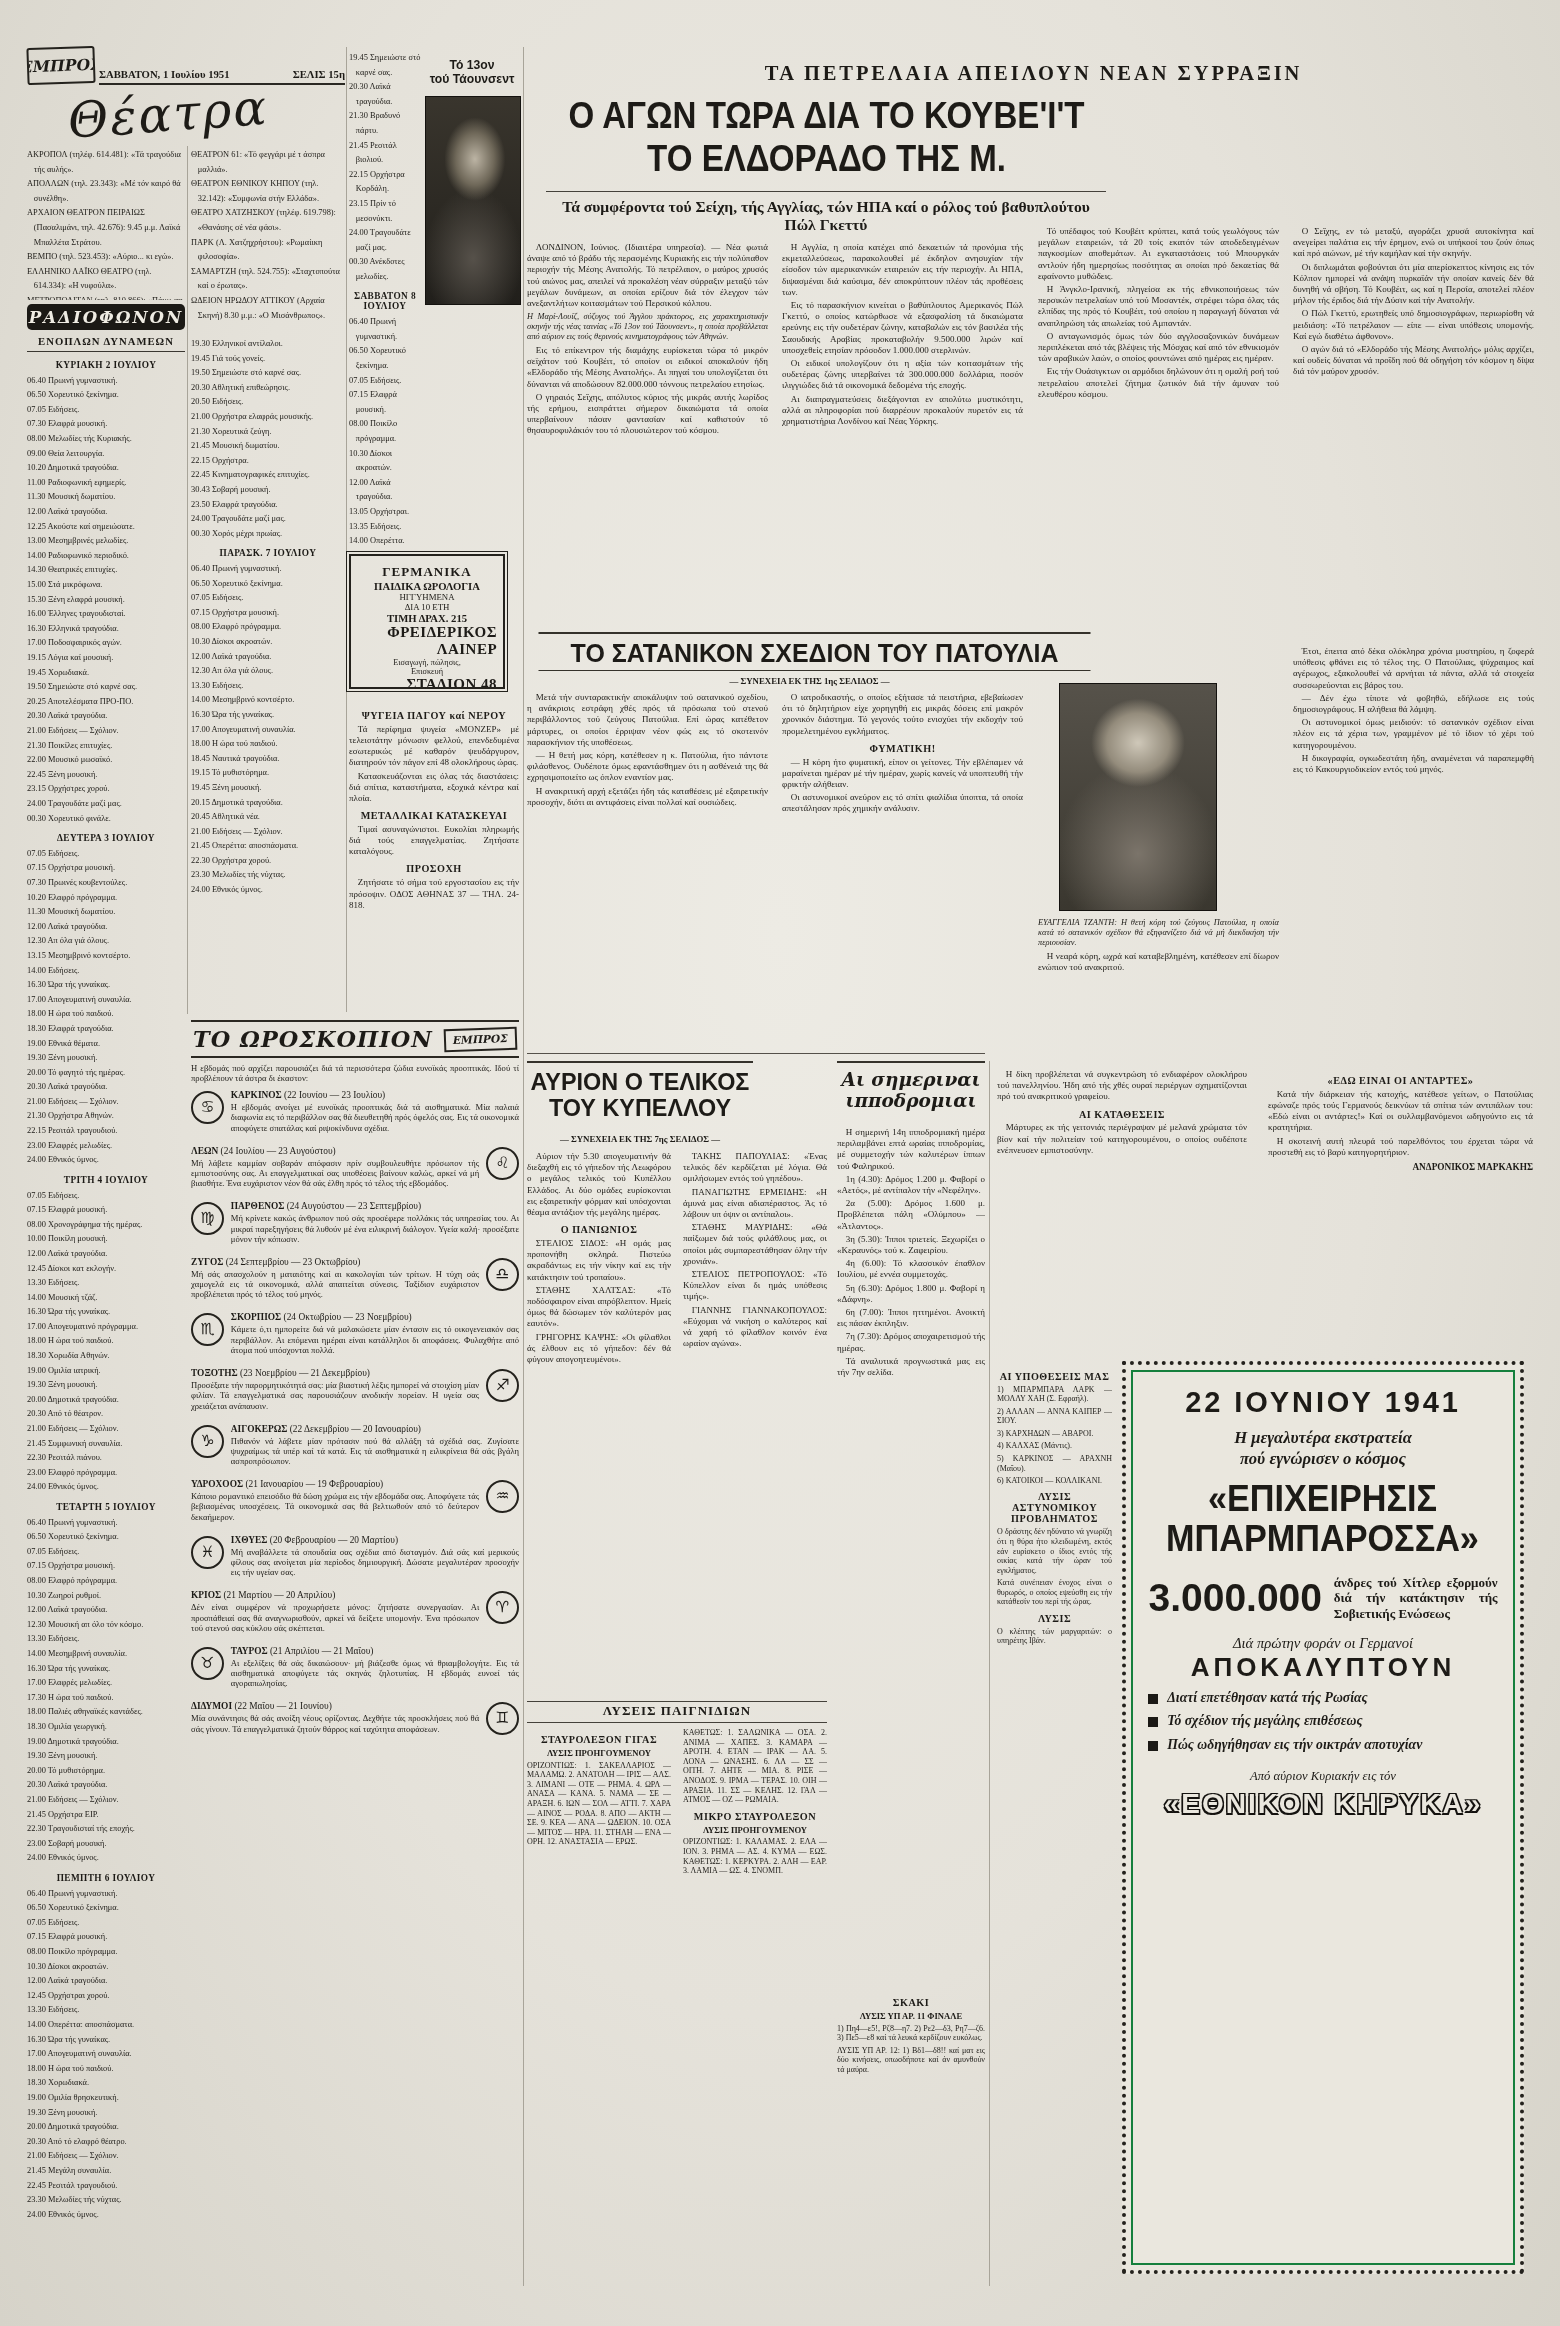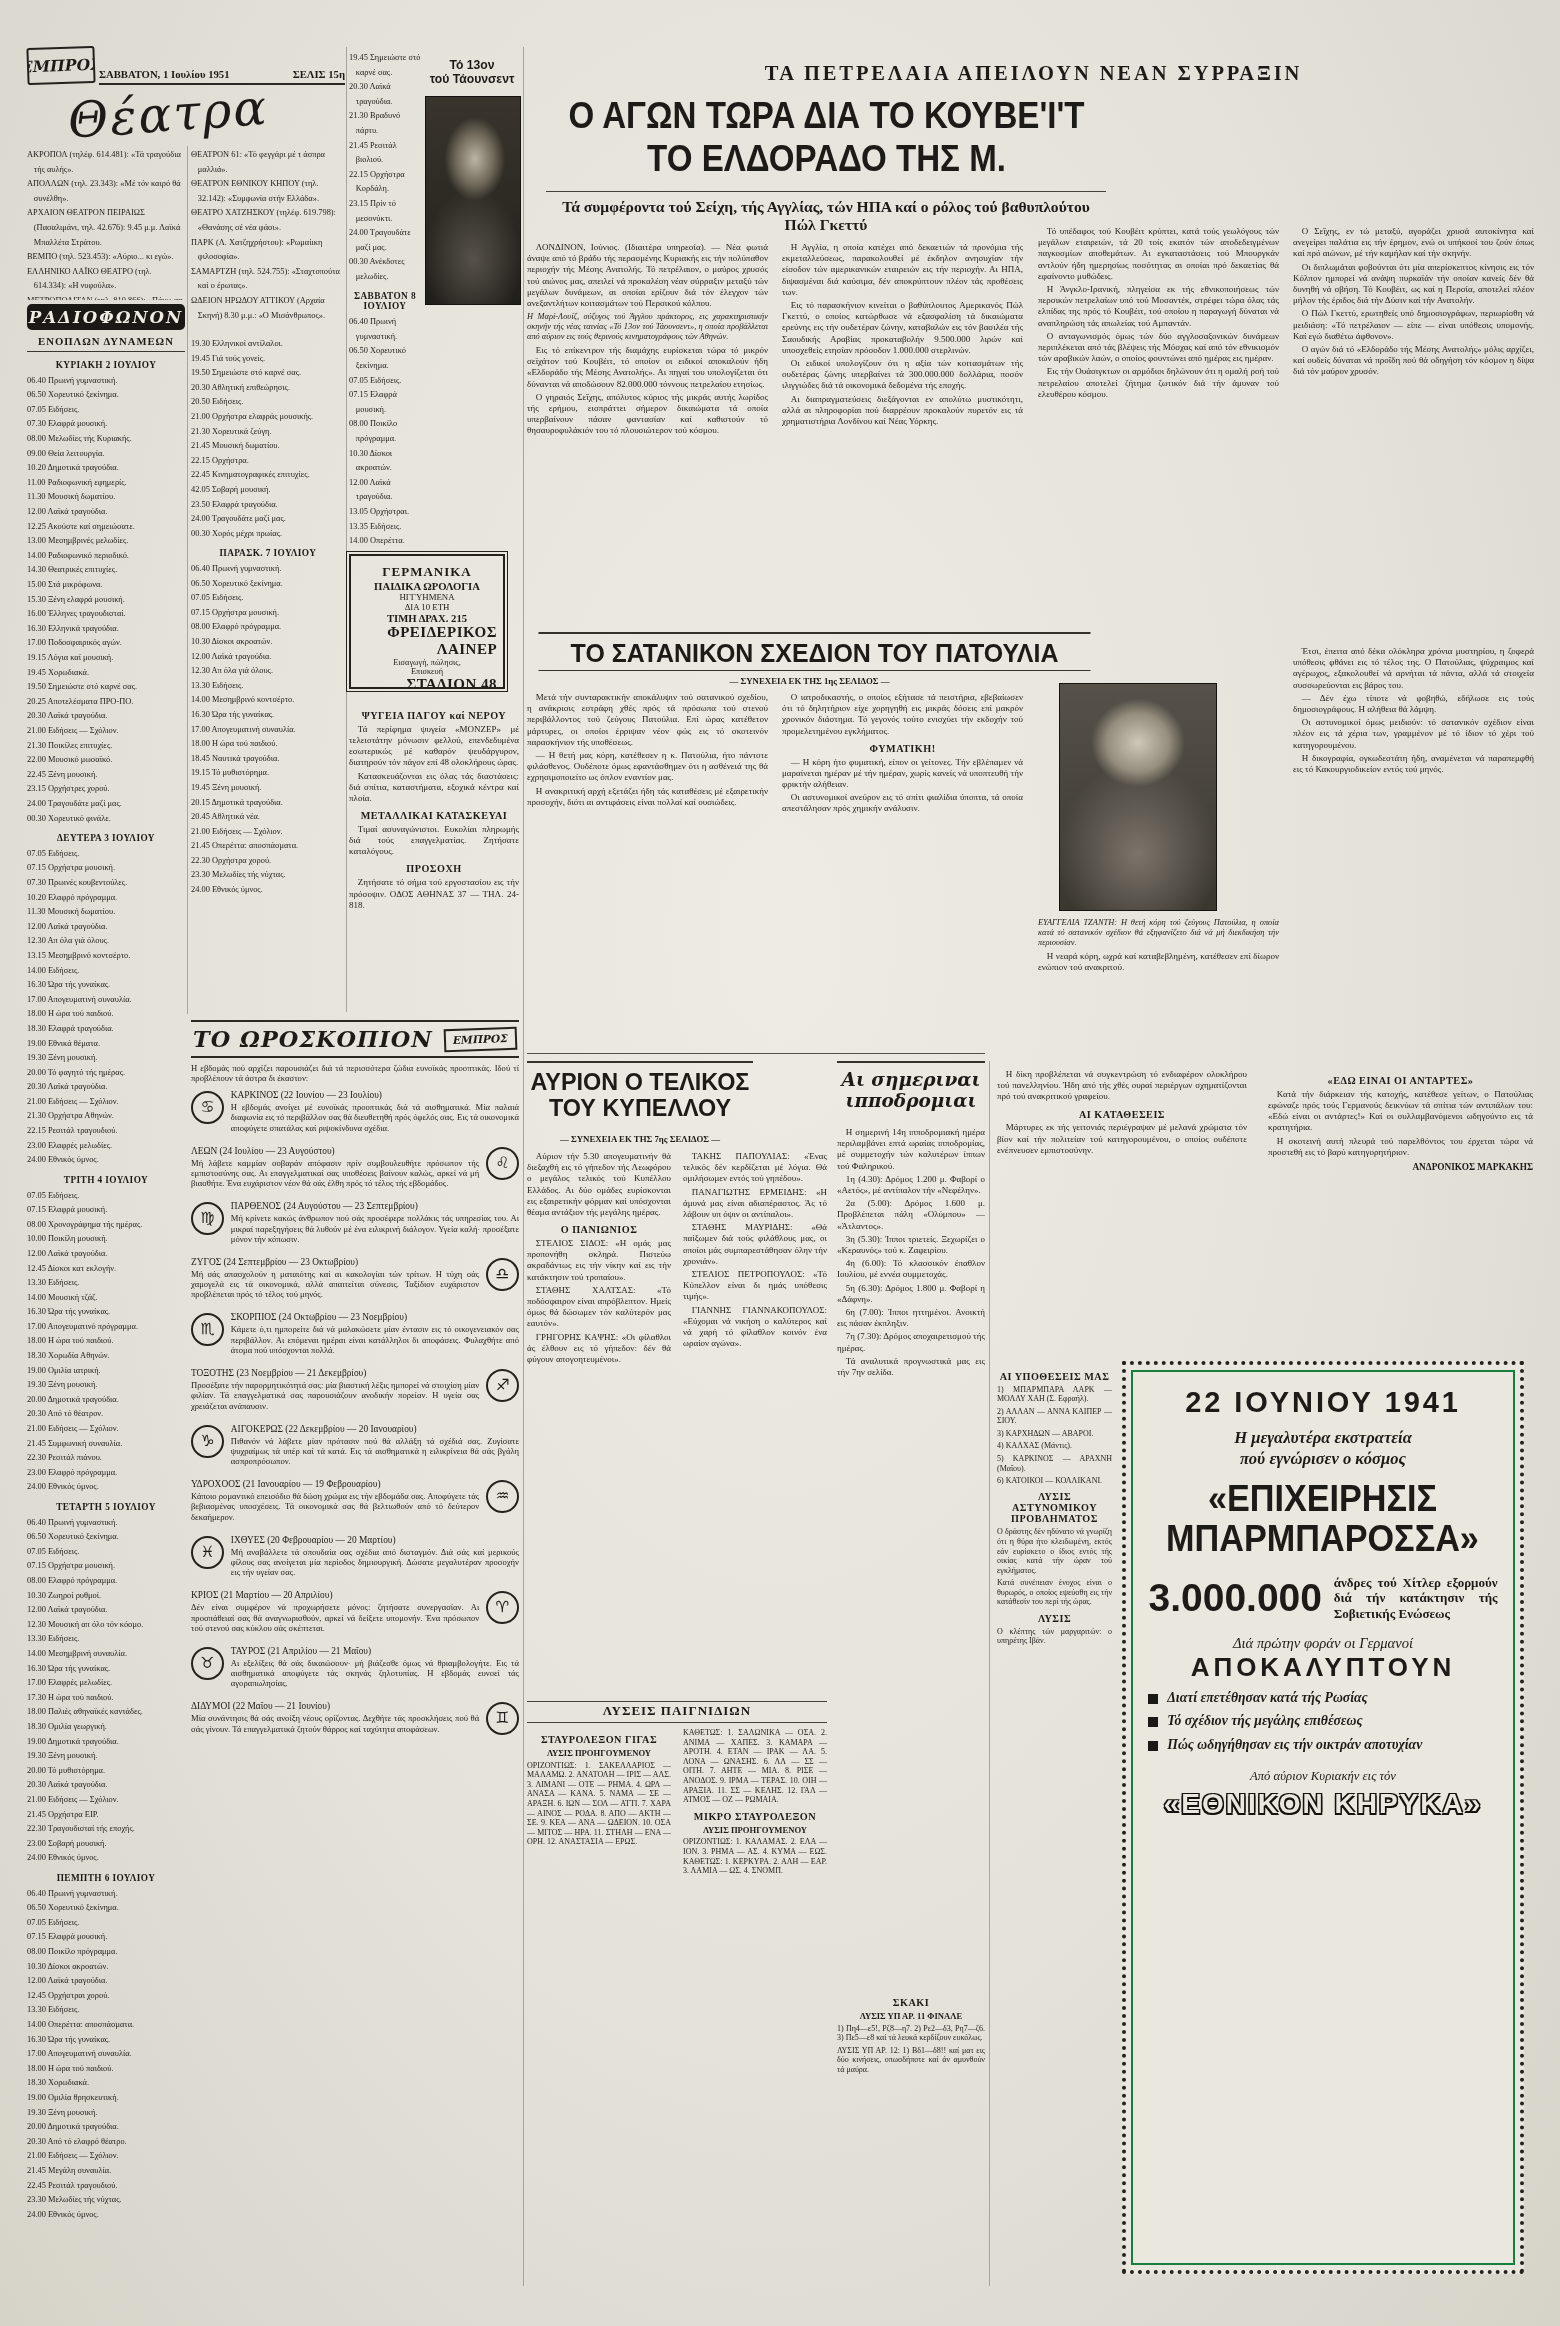--- a/index.html
+++ b/index.html
@@ -67,21 +67,21 @@
   .z-banner{display:flex;align-items:center;gap:1px;border-top:2px solid #2b2822;border-bottom:2px solid #2b2822;padding:3.9px 2px;}
   .z-title{font-family:"DejaVu Serif",serif;font-weight:bold;font-style:italic;font-size:22.4px;letter-spacing:1px;flex:1;}
   .z-logo{border:2px solid #24221d;font-family:"DejaVu Serif",serif;font-style:italic;font-weight:bold;font-size:10.7px;
           padding:2.9px 6.8px;transform:rotate(-2deg);}
   .z-intro{font-size:8.6px;line-height:10.3px;text-align:justify;margin:4.9px 0 6.8px;}
   .z-entry{margin-bottom:12.7px;overflow:hidden;}
   .z-icon{float:left;width:29px;height:29px;border:2px solid #24221d;border-radius:50%;text-align:center;
           line-height:29px;font-size:15.6px;margin:1px 6.8px 1px 0;font-family:"DejaVu Sans",sans-serif;}
   .z-entry:nth-child(even) .z-icon{float:right;margin:1px 0 1px 6.8px;}
   .z-head{font-size:9.4px;margin-bottom:2px;}
-  .z-name{font-weight:normal;}
+  .z-name{font-weight:bold;}
   .z-text{font-size:8.6px;line-height:10.3px;text-align:justify;}
 
   
   .box2{border:2px solid #24221d;outline:1px solid #24221d;outline-offset:2px;padding:7.8px 5.9px;}
   .cA{font-weight:bold;text-align:center;font-size:13px;letter-spacing:1px;}
   .cB{font-weight:bold;text-align:center;font-size:10.7px;}
   .cC{text-align:center;font-size:8.8px;}
   .cD{font-weight:bold;text-align:right;font-size:15px;letter-spacing:0.5px;}
   .cE{text-align:center;font-size:8.3px;}
 
@@ -276,21 +276,21 @@
       <div class="ln">19.30 Ελληνικοί αντίλαλοι.</div>
       <div class="ln">19.45 Γιά τούς γονείς.</div>
       <div class="ln">19.50 Σημειώστε στό καρνέ σας.</div>
       <div class="ln">20.30 Αθλητική επιθεώρησις.</div>
       <div class="ln">20.50 Ειδήσεις.</div>
       <div class="ln">21.00 Ορχήστρα ελαφράς μουσικής.</div>
       <div class="ln">21.30 Χορευτικά ζεύγη.</div>
       <div class="ln">21.45 Μουσική δωματίου.</div>
       <div class="ln">22.15 Ορχήστρα.</div>
       <div class="ln">22.45 Κινηματογραφικές επιτυχίες.</div>
-      <div class="ln">42.05 Σοβαρή μουσική.</div>
+      <div class="ln">30.43 Σοβαρή μουσική.</div>
       <div class="ln">23.50 Ελαφρά τραγούδια.</div>
       <div class="ln">24.00 Τραγουδάτε μαζί μας.</div>
       <div class="ln">00.30 Χορός μέχρι πρωίας.</div>
       <div class="lh">ΠΑΡΑΣΚ. 7 ΙΟΥΛΙΟΥ</div>
       <div class="ln">06.40 Πρωινή γυμναστική.</div>
       <div class="ln">06.50 Χορευτικό ξεκίνημα.</div>
       <div class="ln">07.05 Ειδήσεις.</div>
       <div class="ln">07.15 Ορχήστρα μουσική.</div>
       <div class="ln">08.00 Ελαφρό πρόγραμμα.</div>
       <div class="ln">10.30 Δίσκοι ακροατών.</div>

